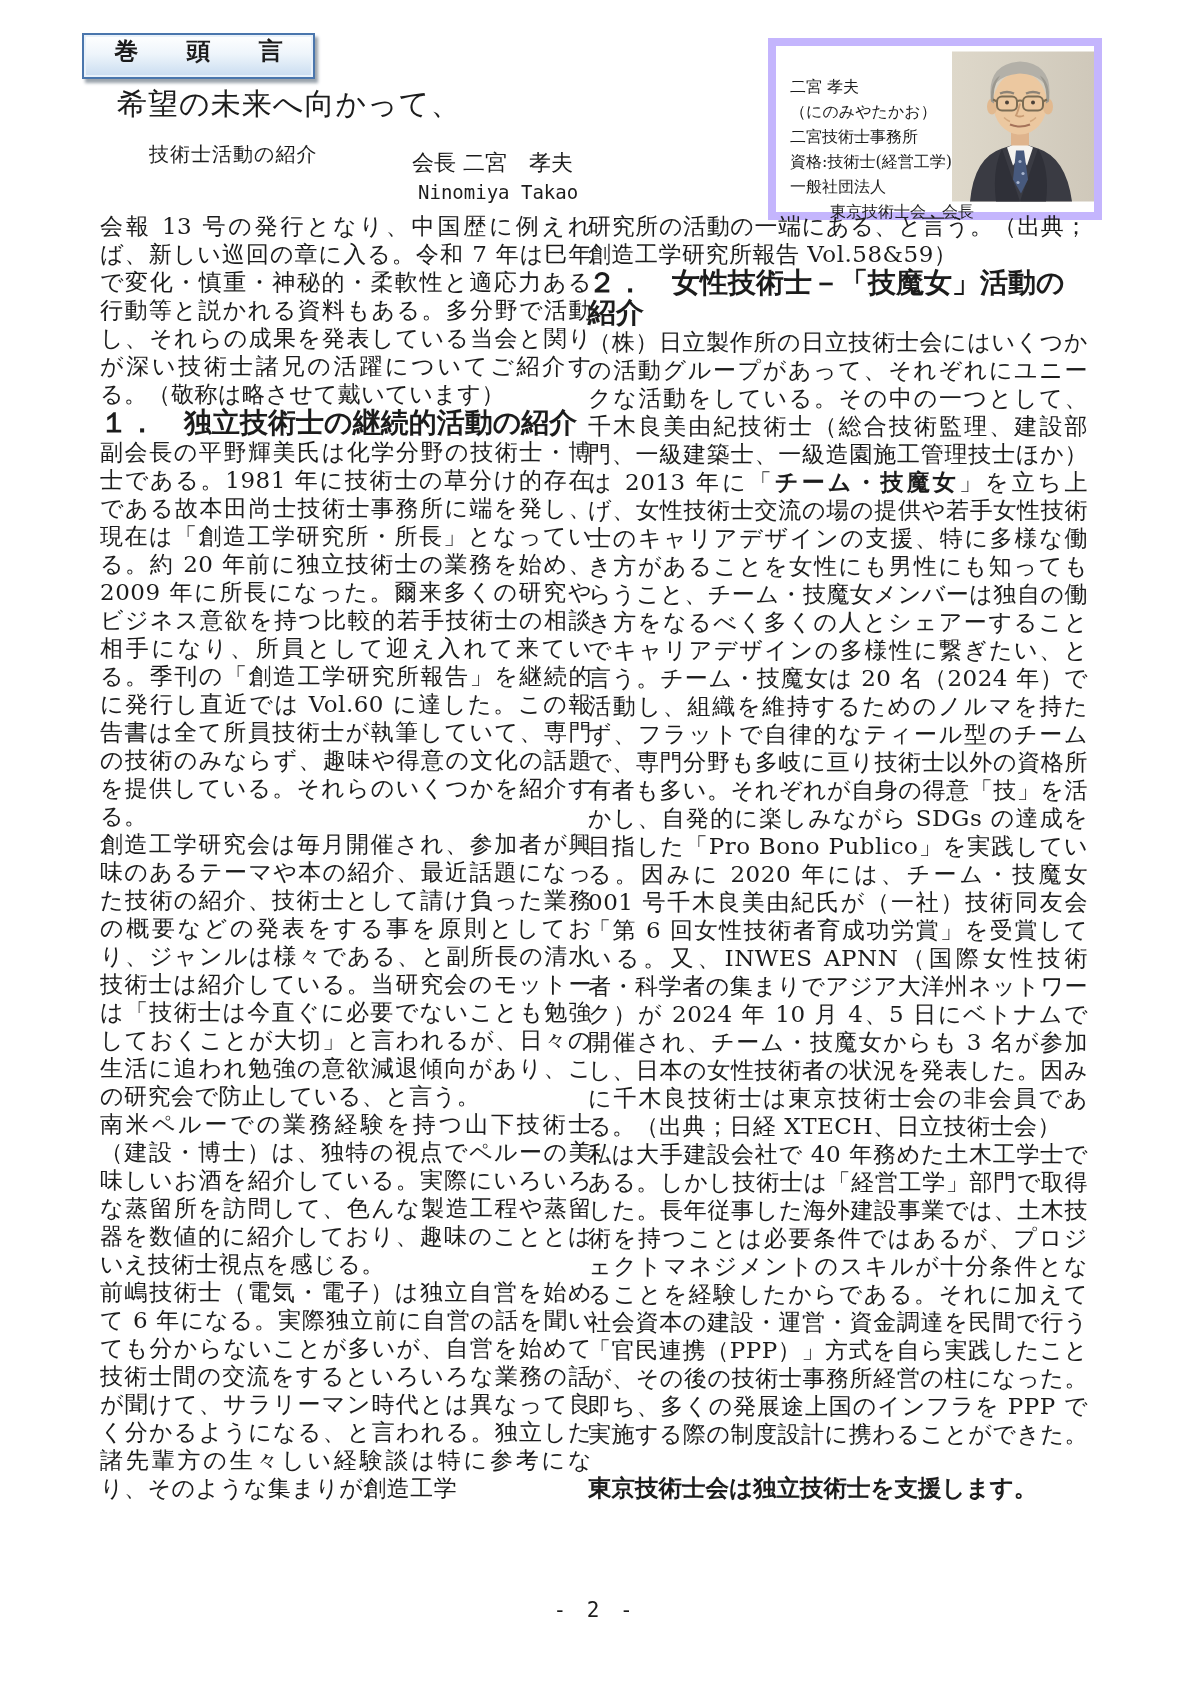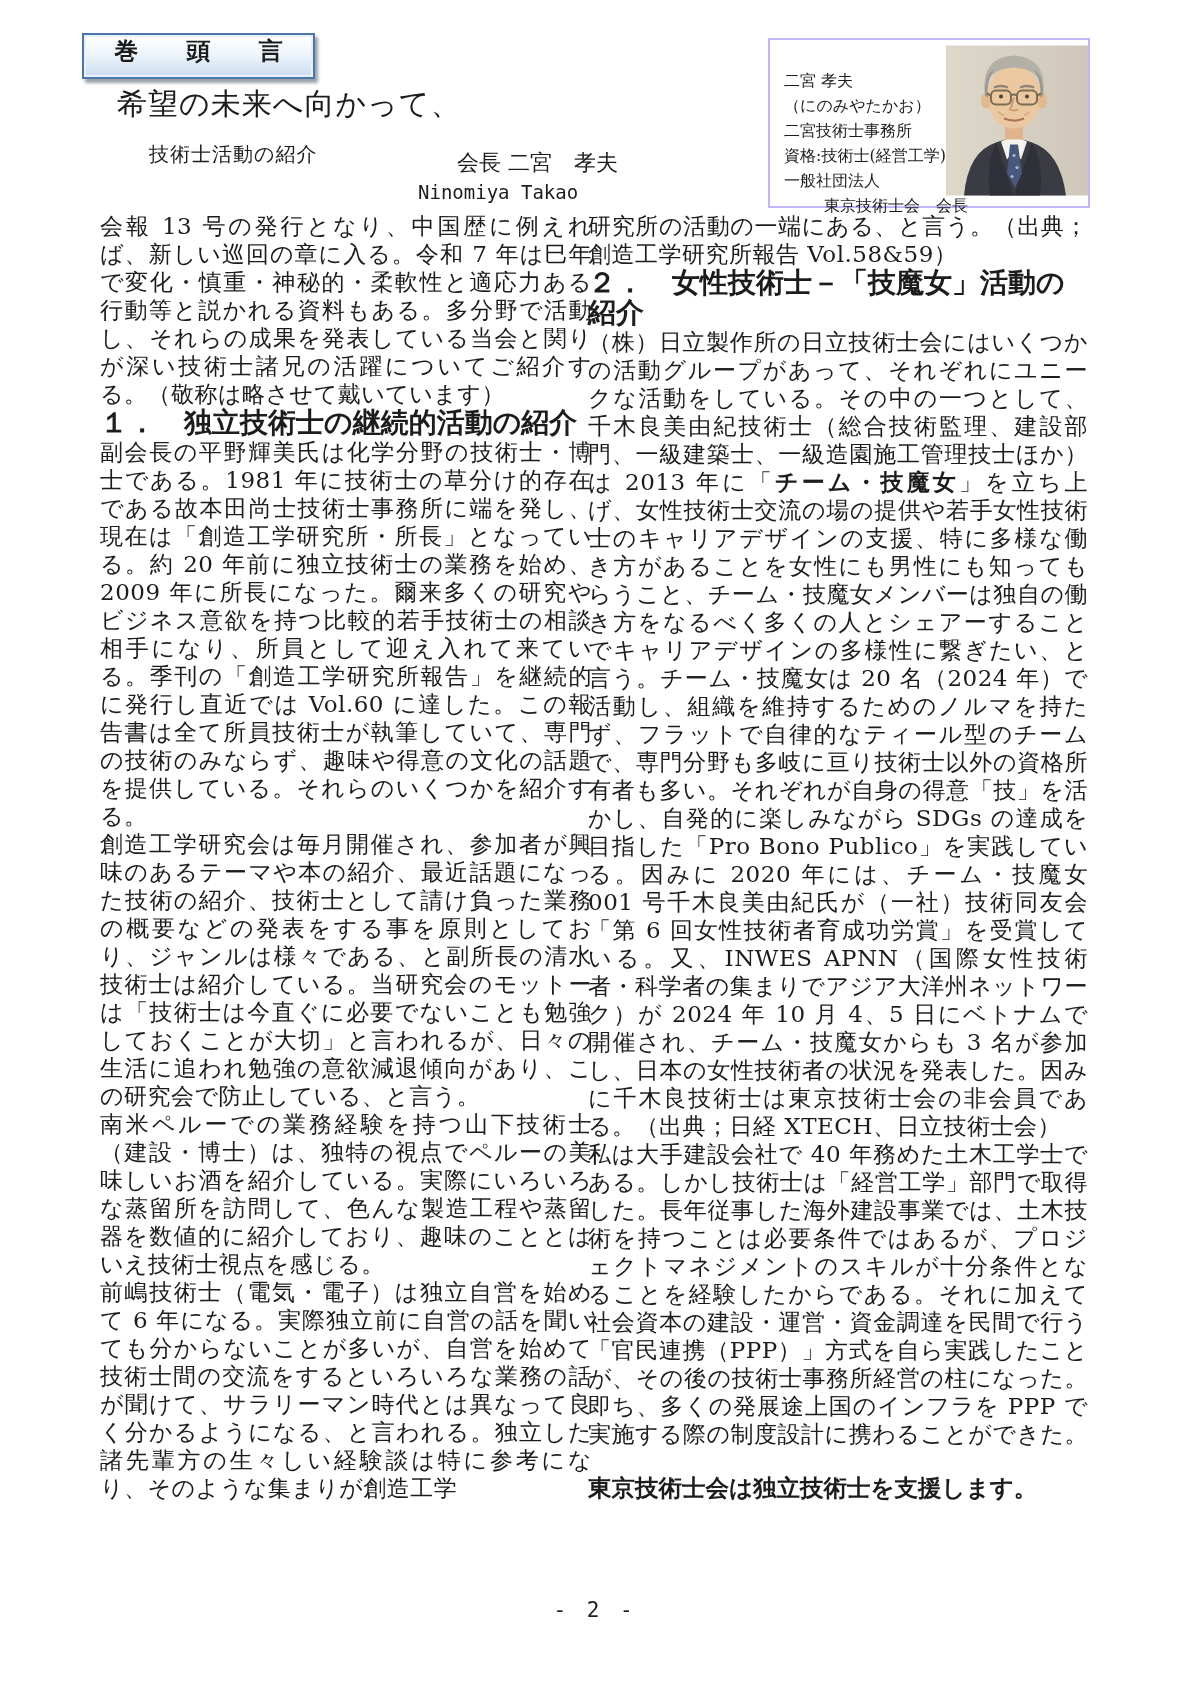--- a/index.html
+++ b/index.html
@@ -19,27 +19,27 @@
     background:linear-gradient(180deg,#ffffff 0%,#eef5fb 45%,#c9dcf0 100%);
     box-shadow:3px 4px 3px #9aa3ac, inset 0 0 0 2px #e8f1fa;
     display:flex;align-items:flex-start;justify-content:center;
   }
   .badge span{
     font-family:"DejaVu Sans","Liberation Sans",sans-serif;
     font-weight:bold;font-size:24px;letter-spacing:20px;padding-left:20px;
   }
   .title1{position:absolute;left:117px;top:84px;font-size:30px;letter-spacing:1px;}
   .title2{position:absolute;left:149px;top:141px;font-size:20px;letter-spacing:1px;font-family:Liberation Serif, serif;}
-  .author{position:absolute;left:412px;top:148px;font-size:22px;margin-left:45px;}
+  .author{position:absolute;left:412px;top:148px;font-size:22px;}
   .romaji{position:absolute;left:418px;top:181px;font-size:19px;
     font-family:"DejaVu Sans Mono","Liberation Mono",monospace;}
   
   .profile{
     position:absolute;left:768px;top:38px;width:318px;height:166px;
-    border:2px solid #c4b5fd;background:#ffffff;text-decoration:underline;
+    border:8px solid #c4b5fd;background:#ffffff;text-decoration:underline;
   }
   .profile-text{position:absolute;left:14px;top:28px;font-size:16px;line-height:25px;white-space:nowrap;}
   .profile-last{padding-left:40px;}
   .photo{position:absolute;right:0;top:5px;width:142px;height:151px;display:block;}
   
   .col{position:absolute;top:212px;}
   .col-left{left:100px;width:492px;}
   .col-right{left:588px;width:500px;}
   p.body{
     margin:0;font-size:23px;line-height:28px;letter-spacing:0.5px;

